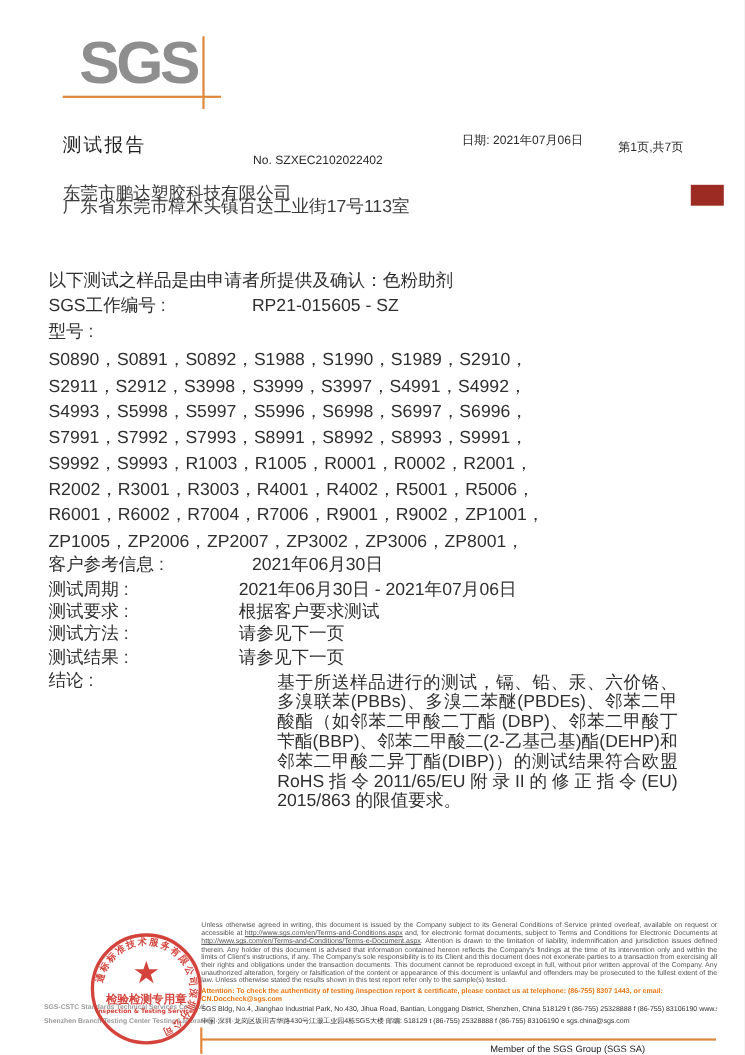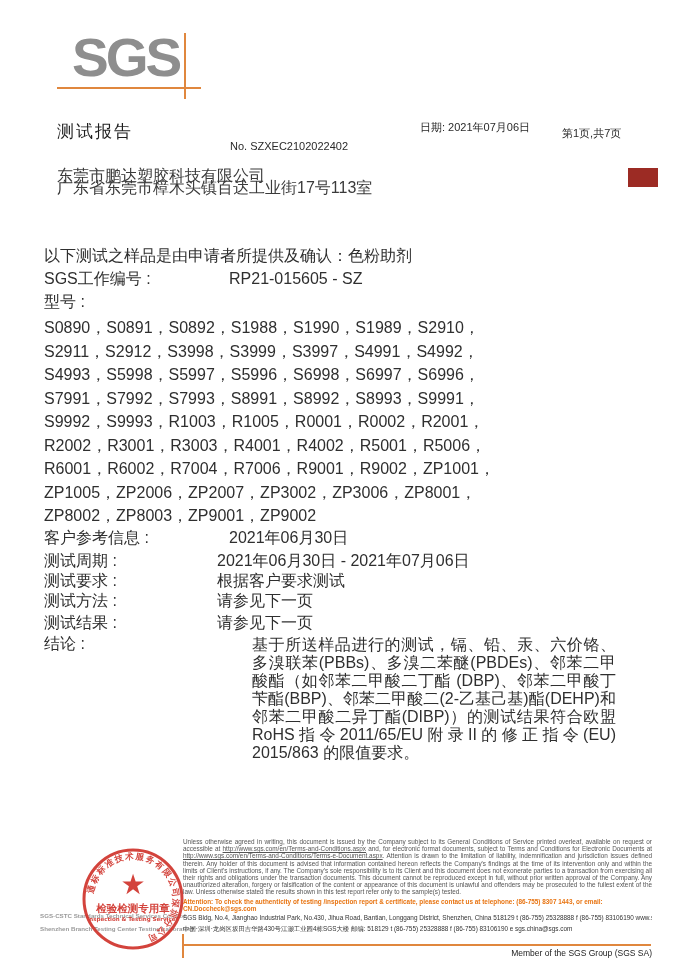--- a/index.html
+++ b/index.html
@@ -33,21 +33,21 @@
   .mb4{margin-bottom:4px;} .mb2{margin-bottom:2px;}
   .ref-line{line-height:23.5px;}
   .conc .val{line-height:18px;text-align:justify;margin-left:35px;}
   
   .footer{position:absolute;left:183px;top:838px;width:469px;}
   .disc{font-size:6.4px;line-height:7.2px;color:#555;text-align:justify;}
   .disc .u{text-decoration:underline;}
   .attn{font-size:6.4px;line-height:7.4px;color:#e87411;font-weight:bold;margin-top:2px;}
   .addr{font-size:6.4px;line-height:8.2px;color:#333;margin-top:2px;white-space:nowrap;overflow:hidden;}
   .rule-orange{position:absolute;left:183px;top:944px;width:468px;height:2px;background:#e0873e;}
-  .member{position:absolute;left:380px;top:948px;width:272px;text-align:right;font-size:8.5px;color:#222;}
+  .member{position:absolute;left:380px;top:948px;width:272px;text-align:center;font-size:8.5px;color:#222;}
   
   .stamp{position:absolute;left:40px;top:852px;width:150px;height:105px;}
   .stamp-co{position:absolute;left:0;width:160px;font-size:6.2px;font-weight:bold;color:#9a9a9a;line-height:7px;}
   .seal{position:absolute;left:32px;top:-6px;width:122px;height:112px;pointer-events:none;
         font-family:"DejaVu Sans",sans-serif;opacity:0.92;}
 </style>
 </head>
 <body>
 
 <div class="page">
@@ -80,21 +80,20 @@
     <div class="row mb2">
       <span class="val">
         <div class="ref-line">S0890，S0891，S0892，S1988，S1990，S1989，S2910，</div>
         <div class="ref-line">S2911，S2912，S3998，S3999，S3997，S4991，S4992，</div>
         <div class="ref-line">S4993，S5998，S5997，S5996，S6998，S6997，S6996，</div>
         <div class="ref-line">S7991，S7992，S7993，S8991，S8992，S8993，S9991，</div>
         <div class="ref-line">S9992，S9993，R1003，R1005，R0001，R0002，R2001，</div>
         <div class="ref-line">R2002，R3001，R3003，R4001，R4002，R5001，R5006，</div>
         <div class="ref-line">R6001，R6002，R7004，R7006，R9001，R9002，ZP1001，</div>
         <div class="ref-line">ZP1005，ZP2006，ZP2007，ZP3002，ZP3006，ZP8001，</div>
-        <div class="ref-line">ZP8002，ZP8003，ZP9001，ZP9002</div>
       </span>
     </div>
 
     <div class="row mb7">
       <span class="lbl">客户参考信息 :</span>
       <span class="val">2021年06月30日</span>
     </div>
 
     <div class="row mb4">
       <span class="lbl">测试周期 :</span>

